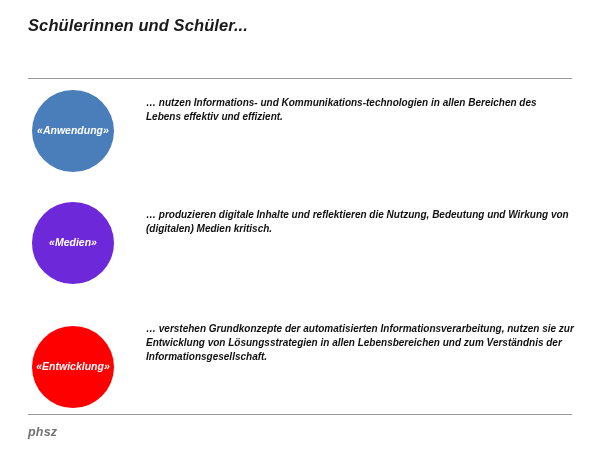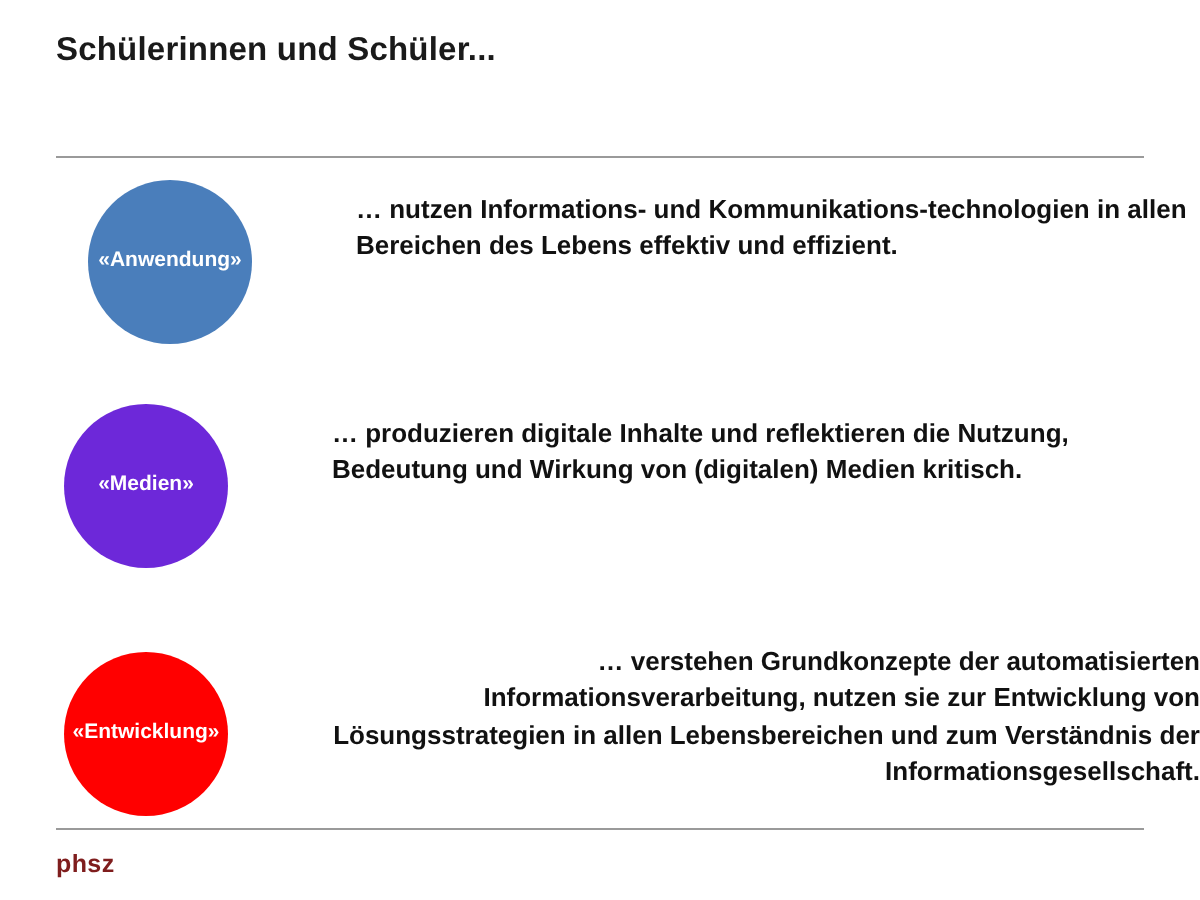--- a/index.html
+++ b/index.html
@@ -11,20 +11,21 @@
     height: 450px;
     background: #ffffff;
     font-family: "Liberation Sans", sans-serif;
     overflow: hidden;
   }
   .slide {
     position: relative;
     width: 600px;
     height: 450px;
     box-sizing: border-box;
+    font-style: italic;
   }
   .slide-title {
     position: absolute;
     left: 28px;
     top: 16px;
     font-size: 16.5px;
     font-weight: bold;
     color: #1a1a1a;
     letter-spacing: 0.1px;
   }
@@ -63,45 +64,45 @@
     align-items: center;
     justify-content: center;
     color: #ffffff;
     font-size: 10.5px;
     font-weight: bold;
     text-align: center;
     line-height: 1.1;
   }
   .row-text {
     flex: 1 1 auto;
-    font-size: 13px;
+    padding-right: 26px;
+    font-size: 10px;
     font-weight: bold;
     color: #111111;
     line-height: 1.42;
-    margin-left: 20px;
   }
   .row-1 { height: 108px; }
   .row-2 { height: 110px; }
   .row-3 { height: 112px; }
 
-  .row-1 .bubble-wrap { padding-top: 4px; margin-left: 12px; }
+  .row-1 .bubble-wrap { padding-top: 4px; }
   .row-2 .bubble-wrap { padding-top: 8px; }
   .row-3 .bubble-wrap { padding-top: 22px; }
 
   .row-1 .row-text { padding-top: 10px; }
   .row-2 .row-text { padding-top: 14px; }
-  .row-3 .row-text { padding-top: 18px; text-align: right; }
+  .row-3 .row-text { padding-top: 18px; }
 
   .footer-logo {
     position: absolute;
     left: 28px;
     top: 425px;
     font-size: 12.5px;
     font-weight: bold;
-    color: #7f1d1d;
+    color: #737373;
     letter-spacing: 0.2px;
   }
 </style>
 </head>
 <body>
 
 <div class="slide">
 
   <div class="slide-title">Schülerinnen und Schüler...</div>
 

